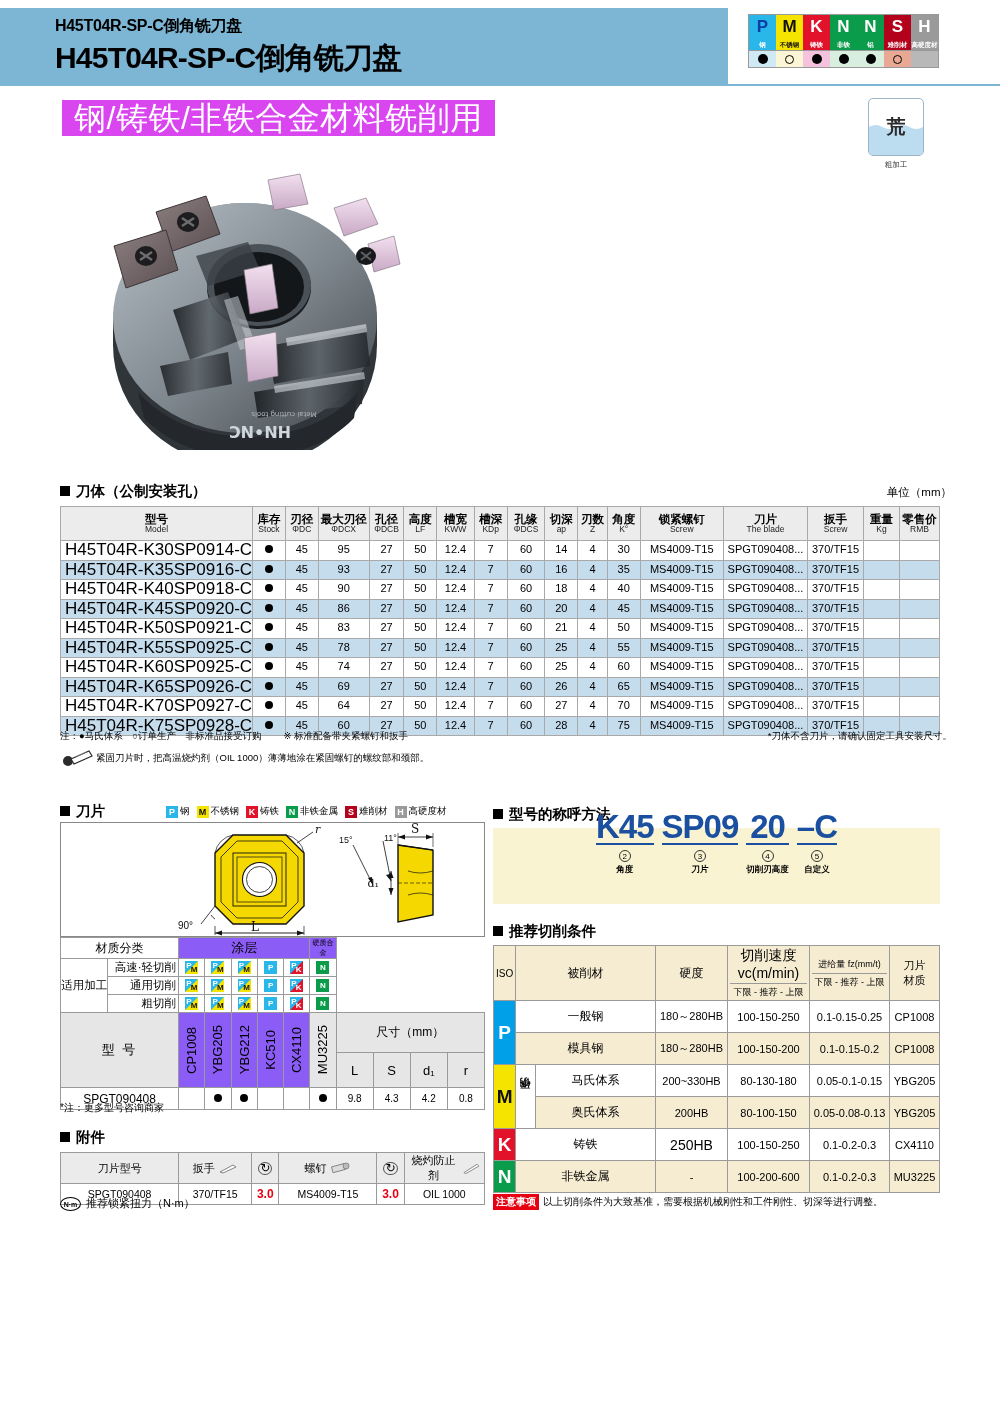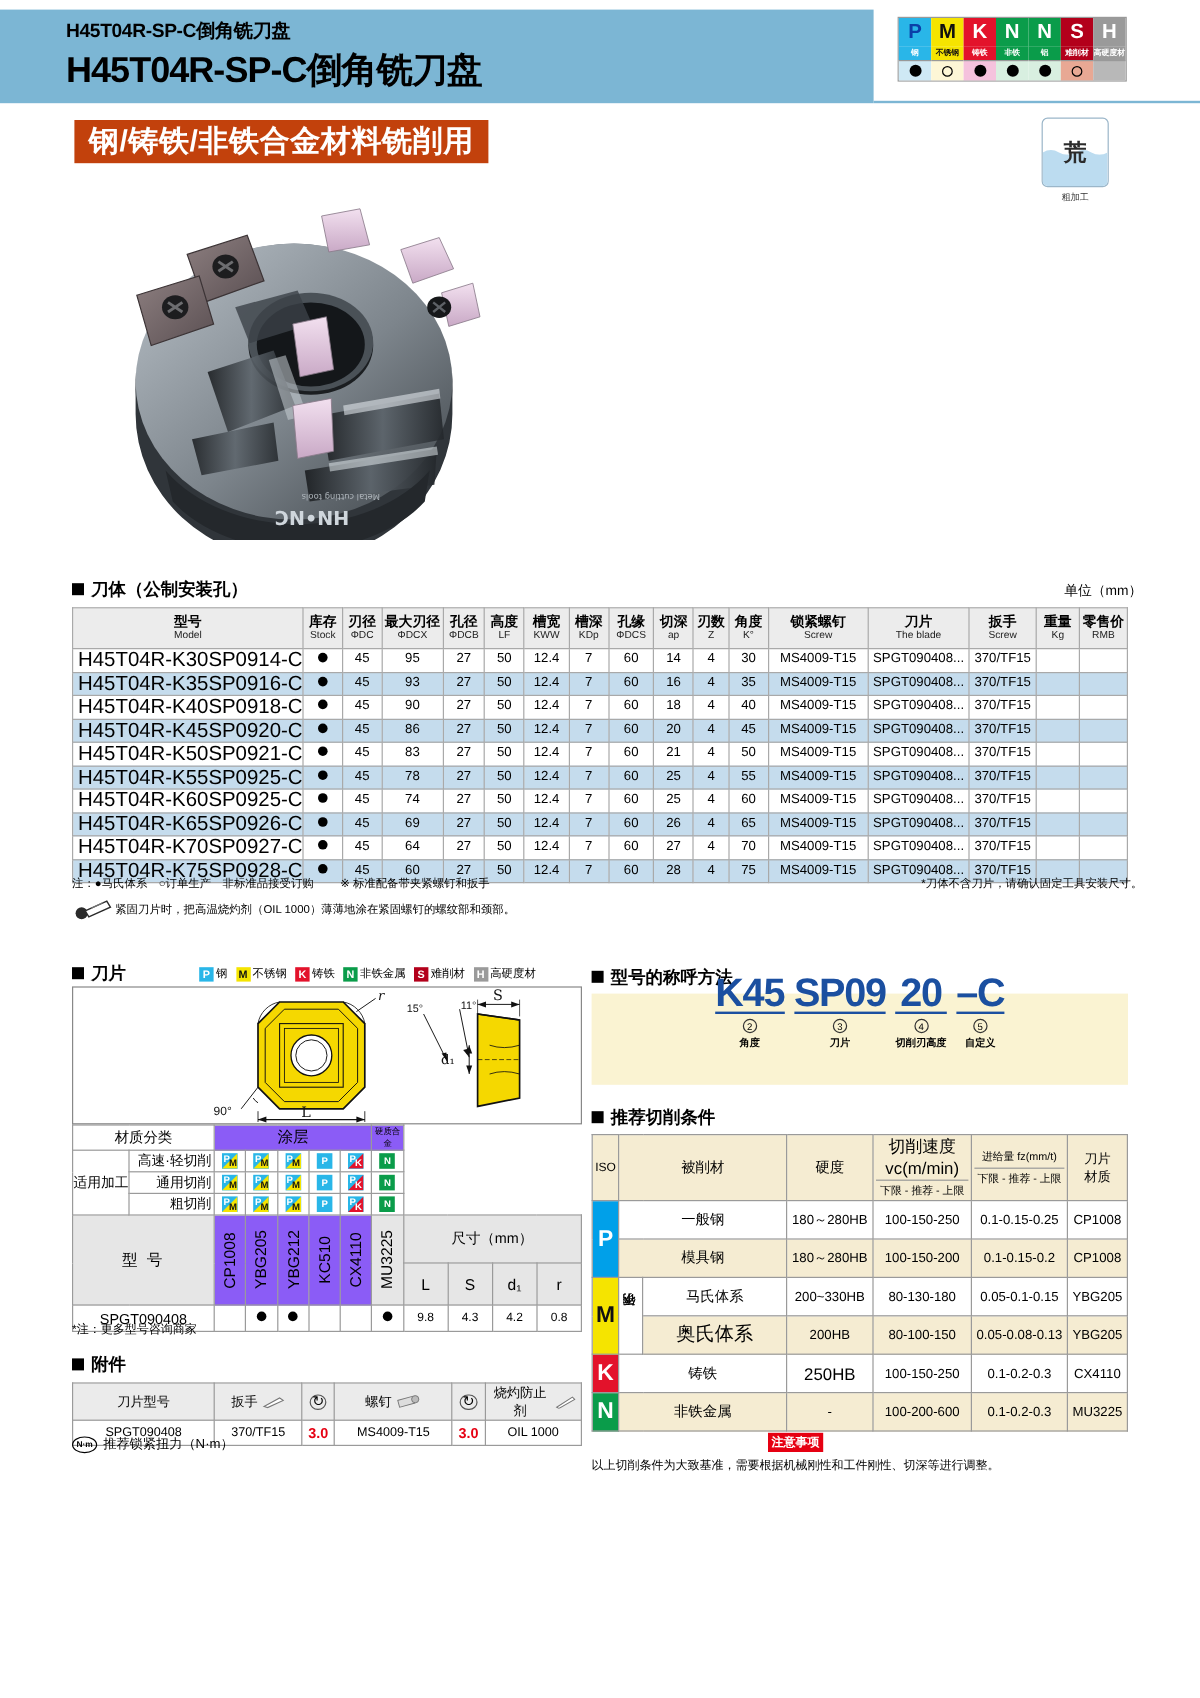--- a/index.html
+++ b/index.html
@@ -45,21 +45,21 @@
     height:17px; display:flex; align-items:center; justify-content:center;
     border-top:1px solid #999;
   }
   .dot-f { width:10px; height:10px; border-radius:50%; background:#000; }
   .dot-o { width:9px; height:9px; border-radius:50%; border:1.4px solid #000; }
   .dot-n { width:0; height:0; }
 
   
   #black-banner {
     position:absolute; left:62px; top:100px; height:36px;
-    background:#c2410c; color:#fff; font-size:25px; font-weight:bold;
+    background:#d946ef; color:#fff; font-size:32px; font-weight:normal;
     padding:0 12px; line-height:36px; letter-spacing:0.5px;
   }
 
   
   #rough-badge {
     position:absolute; left:868px; top:98px; width:56px; height:58px;
     border:1px solid #9bb6c9; border-radius:5px; background:#fff; overflow:hidden;
   }
   #rough-badge .water {
     position:absolute; left:0; bottom:0; width:100%; height:47%;
@@ -187,21 +187,21 @@
   
   #cc-table {
     position:absolute; left:493px; top:945px; width:447px;
     border-collapse:collapse; font-size:10px;
   }
   #cc-table td, #cc-table th { border:1px solid #9a9a9a; text-align:center; padding:1px 2px; }
   #cc-table thead th { background:#f5ecd2; font-weight:normal; height:44px; }
   .iso-cell { width:22px; font-size:19px; font-weight:bold; color:#fff; }
   .rbeige { background:#f5ecd2; }
   .rwhite { background:#fff; }
-  #cc-warn { position:absolute; left:493px; top:1194px; font-size:10px; display:flex; align-items:center; gap:4px;flex-direction:column; }
+  #cc-warn { position:absolute; left:493px; top:1194px; font-size:10px; display:flex; align-items:center; gap:4px; }
   #cc-warn .wbadge { background:#e60012; color:#fff; font-weight:bold; padding:1px 3px; font-size:10px; }
 </style>
 </head>
 <body>
 
 <div id="header-band"></div>
 <div id="header-rule"></div>
 <div id="header-sub">H45T04R-SP-C倒角铣刀盘</div>
 <div id="header-title">H45T04R-SP-C倒角铣刀盘</div>
 
@@ -938,21 +938,21 @@
         <td rowspan="2" style="width: 20px; background: rgb(255, 255, 255);">
           <div class="vtxt" style="font-size: 11px; margin: 0px auto;">不锈钢</div>
         </td>
         <td class="rwhite" style="font-size: 12px; height: 32px;">马氏体系</td>
         <td class="rwhite" style="font-size: 11px;">200~330HB</td>
         <td class="rwhite" style="font-size: 11px;">80-130-180</td>
         <td class="rwhite" style="font-size: 11px;">0.05-0.1-0.15</td>
         <td class="rwhite" style="font-size: 11px;">YBG205</td>
       </tr>
       <tr>
-        <td class="rbeige" style="font-size: 16px; height: 32px;">奥氏体系</td>
+        <td class="rbeige" style="font-size: 12px; height: 32px;">奥氏体系</td>
         <td class="rbeige" style="font-size: 11px;">200HB</td>
         <td class="rbeige" style="font-size: 11px;">80-100-150</td>
         <td class="rbeige" style="font-size: 11px;">0.05-0.08-0.13</td>
         <td class="rbeige" style="font-size: 11px;">YBG205</td>
       </tr>
       <tr>
         <td class="iso-cell" rowspan="1" style="background: rgb(227, 18, 43); color: rgb(255, 255, 255);">K</td>
         <td class="rwhite" colspan="2" style="font-size: 12px; height: 32px;">铸铁</td>
         <td class="rwhite" style="font-size: 14px;">250HB</td>
         <td class="rwhite" style="font-size: 11px;">100-150-250</td>

